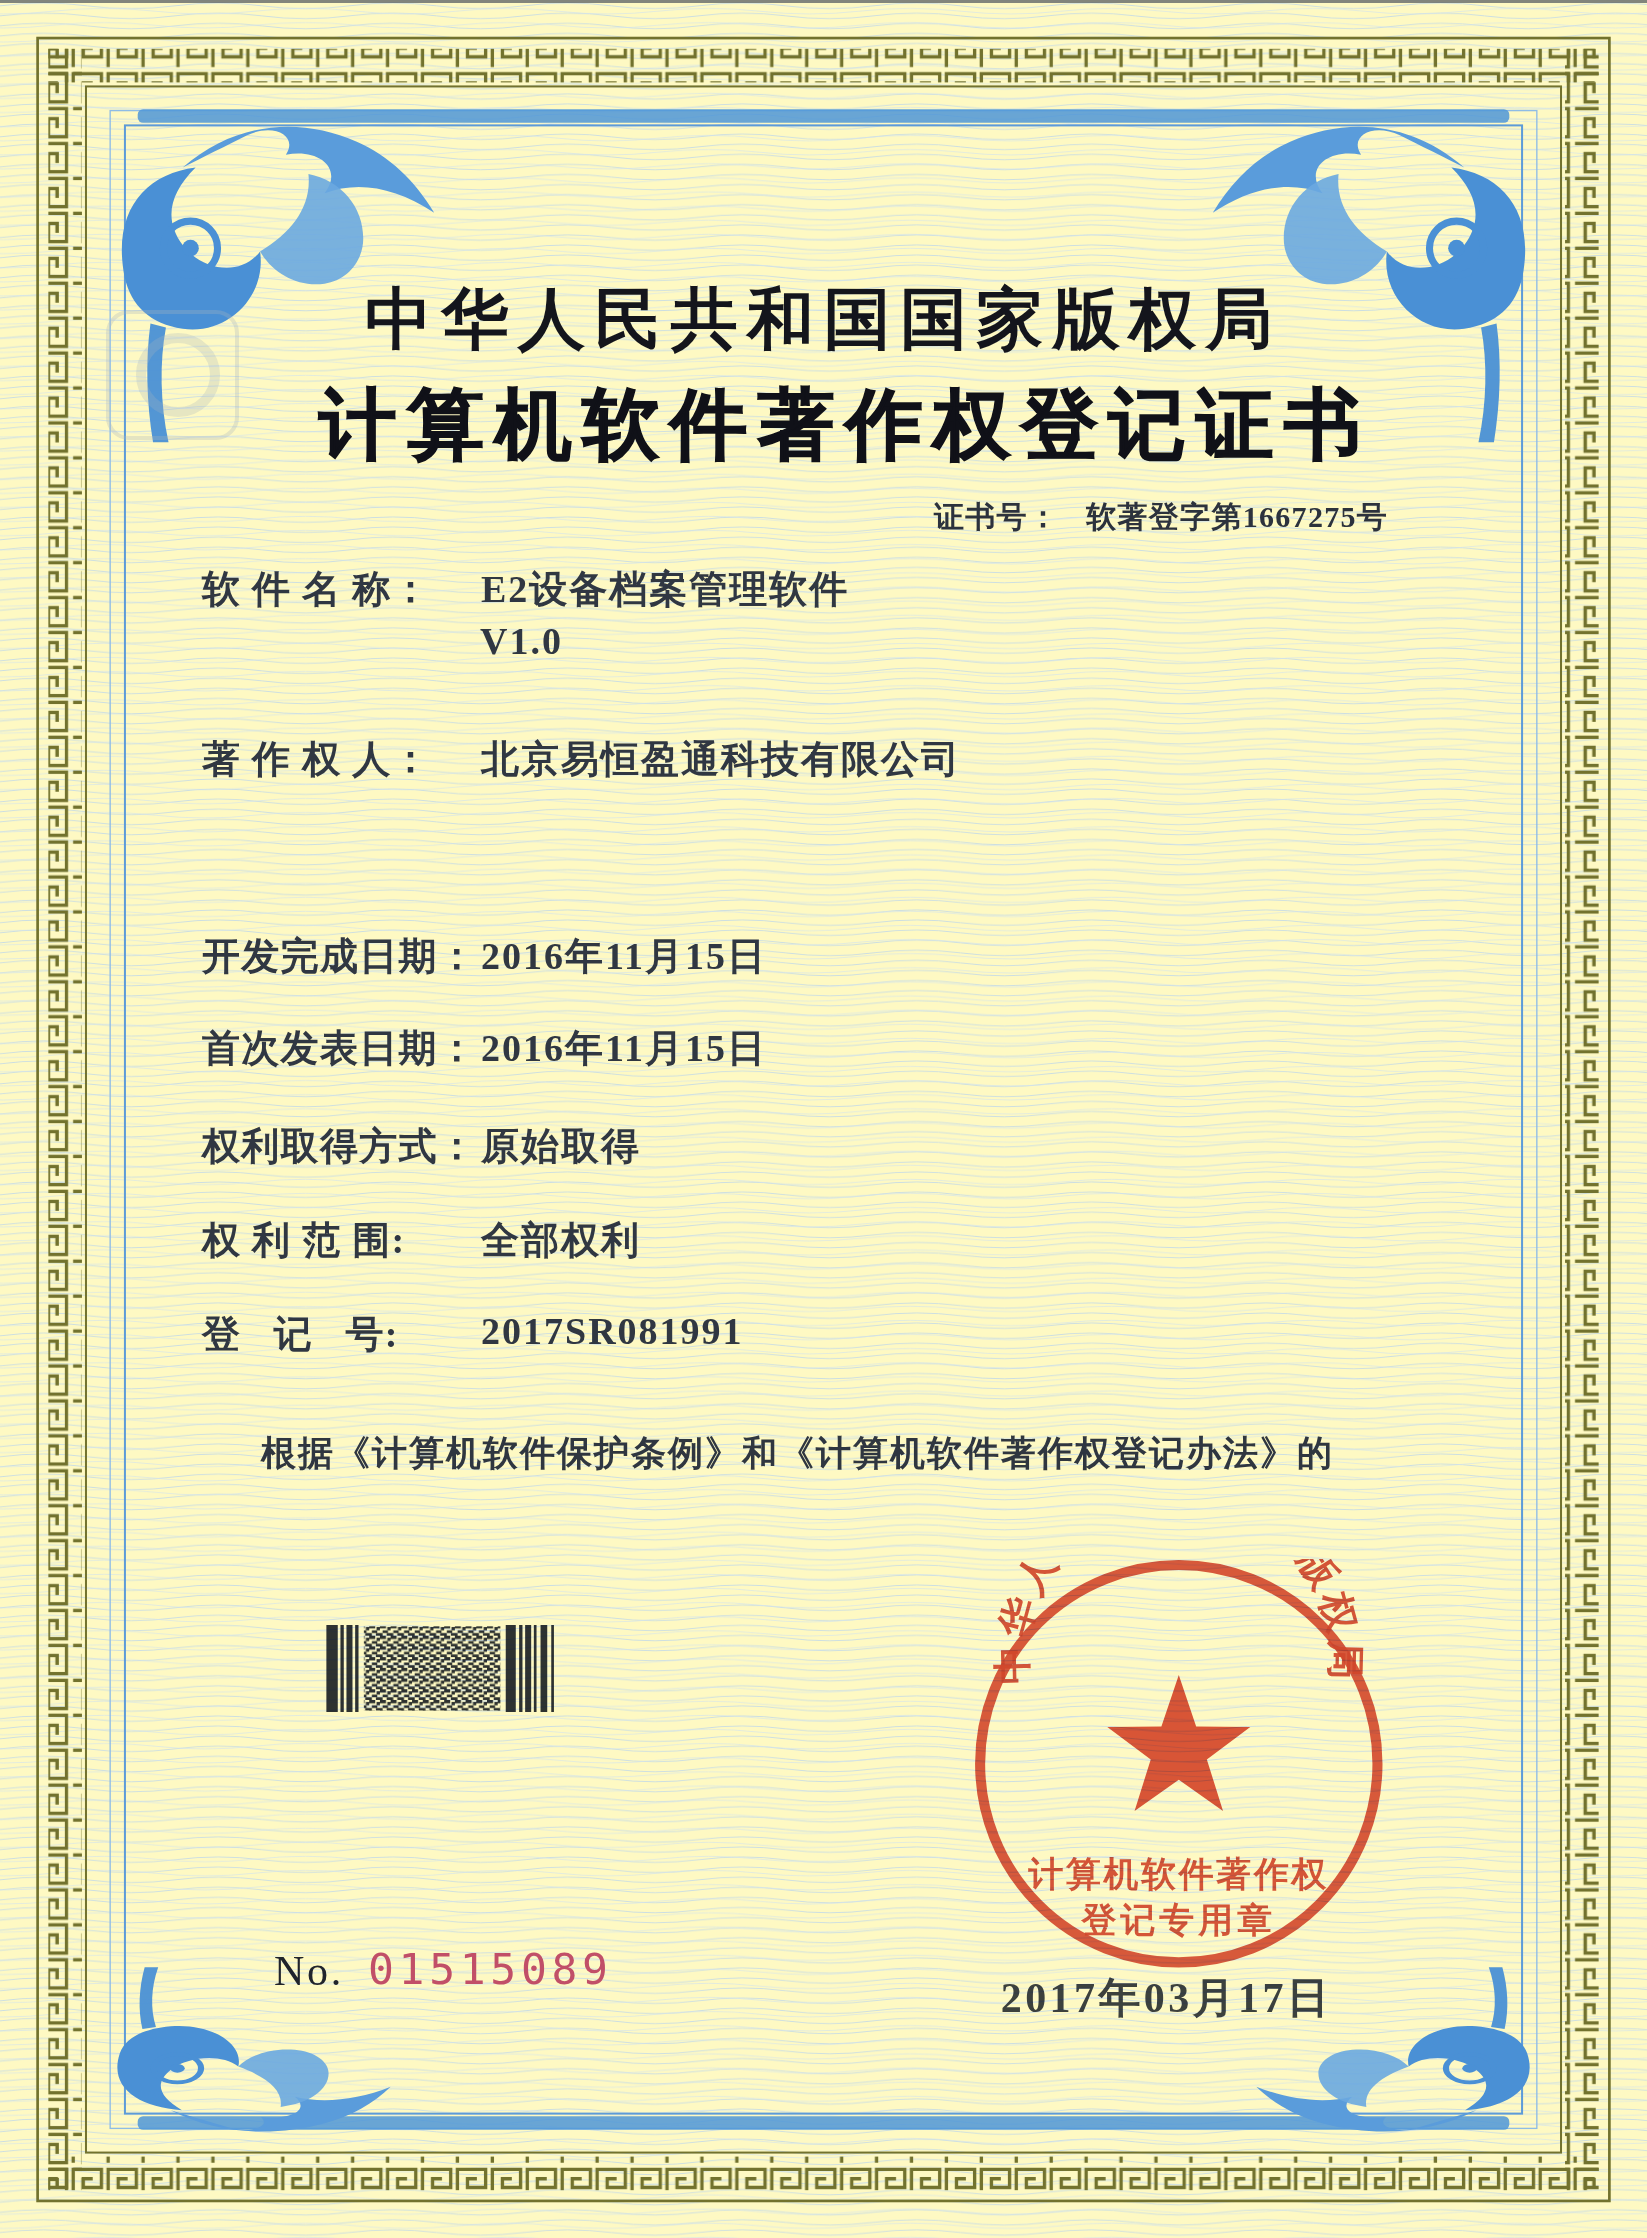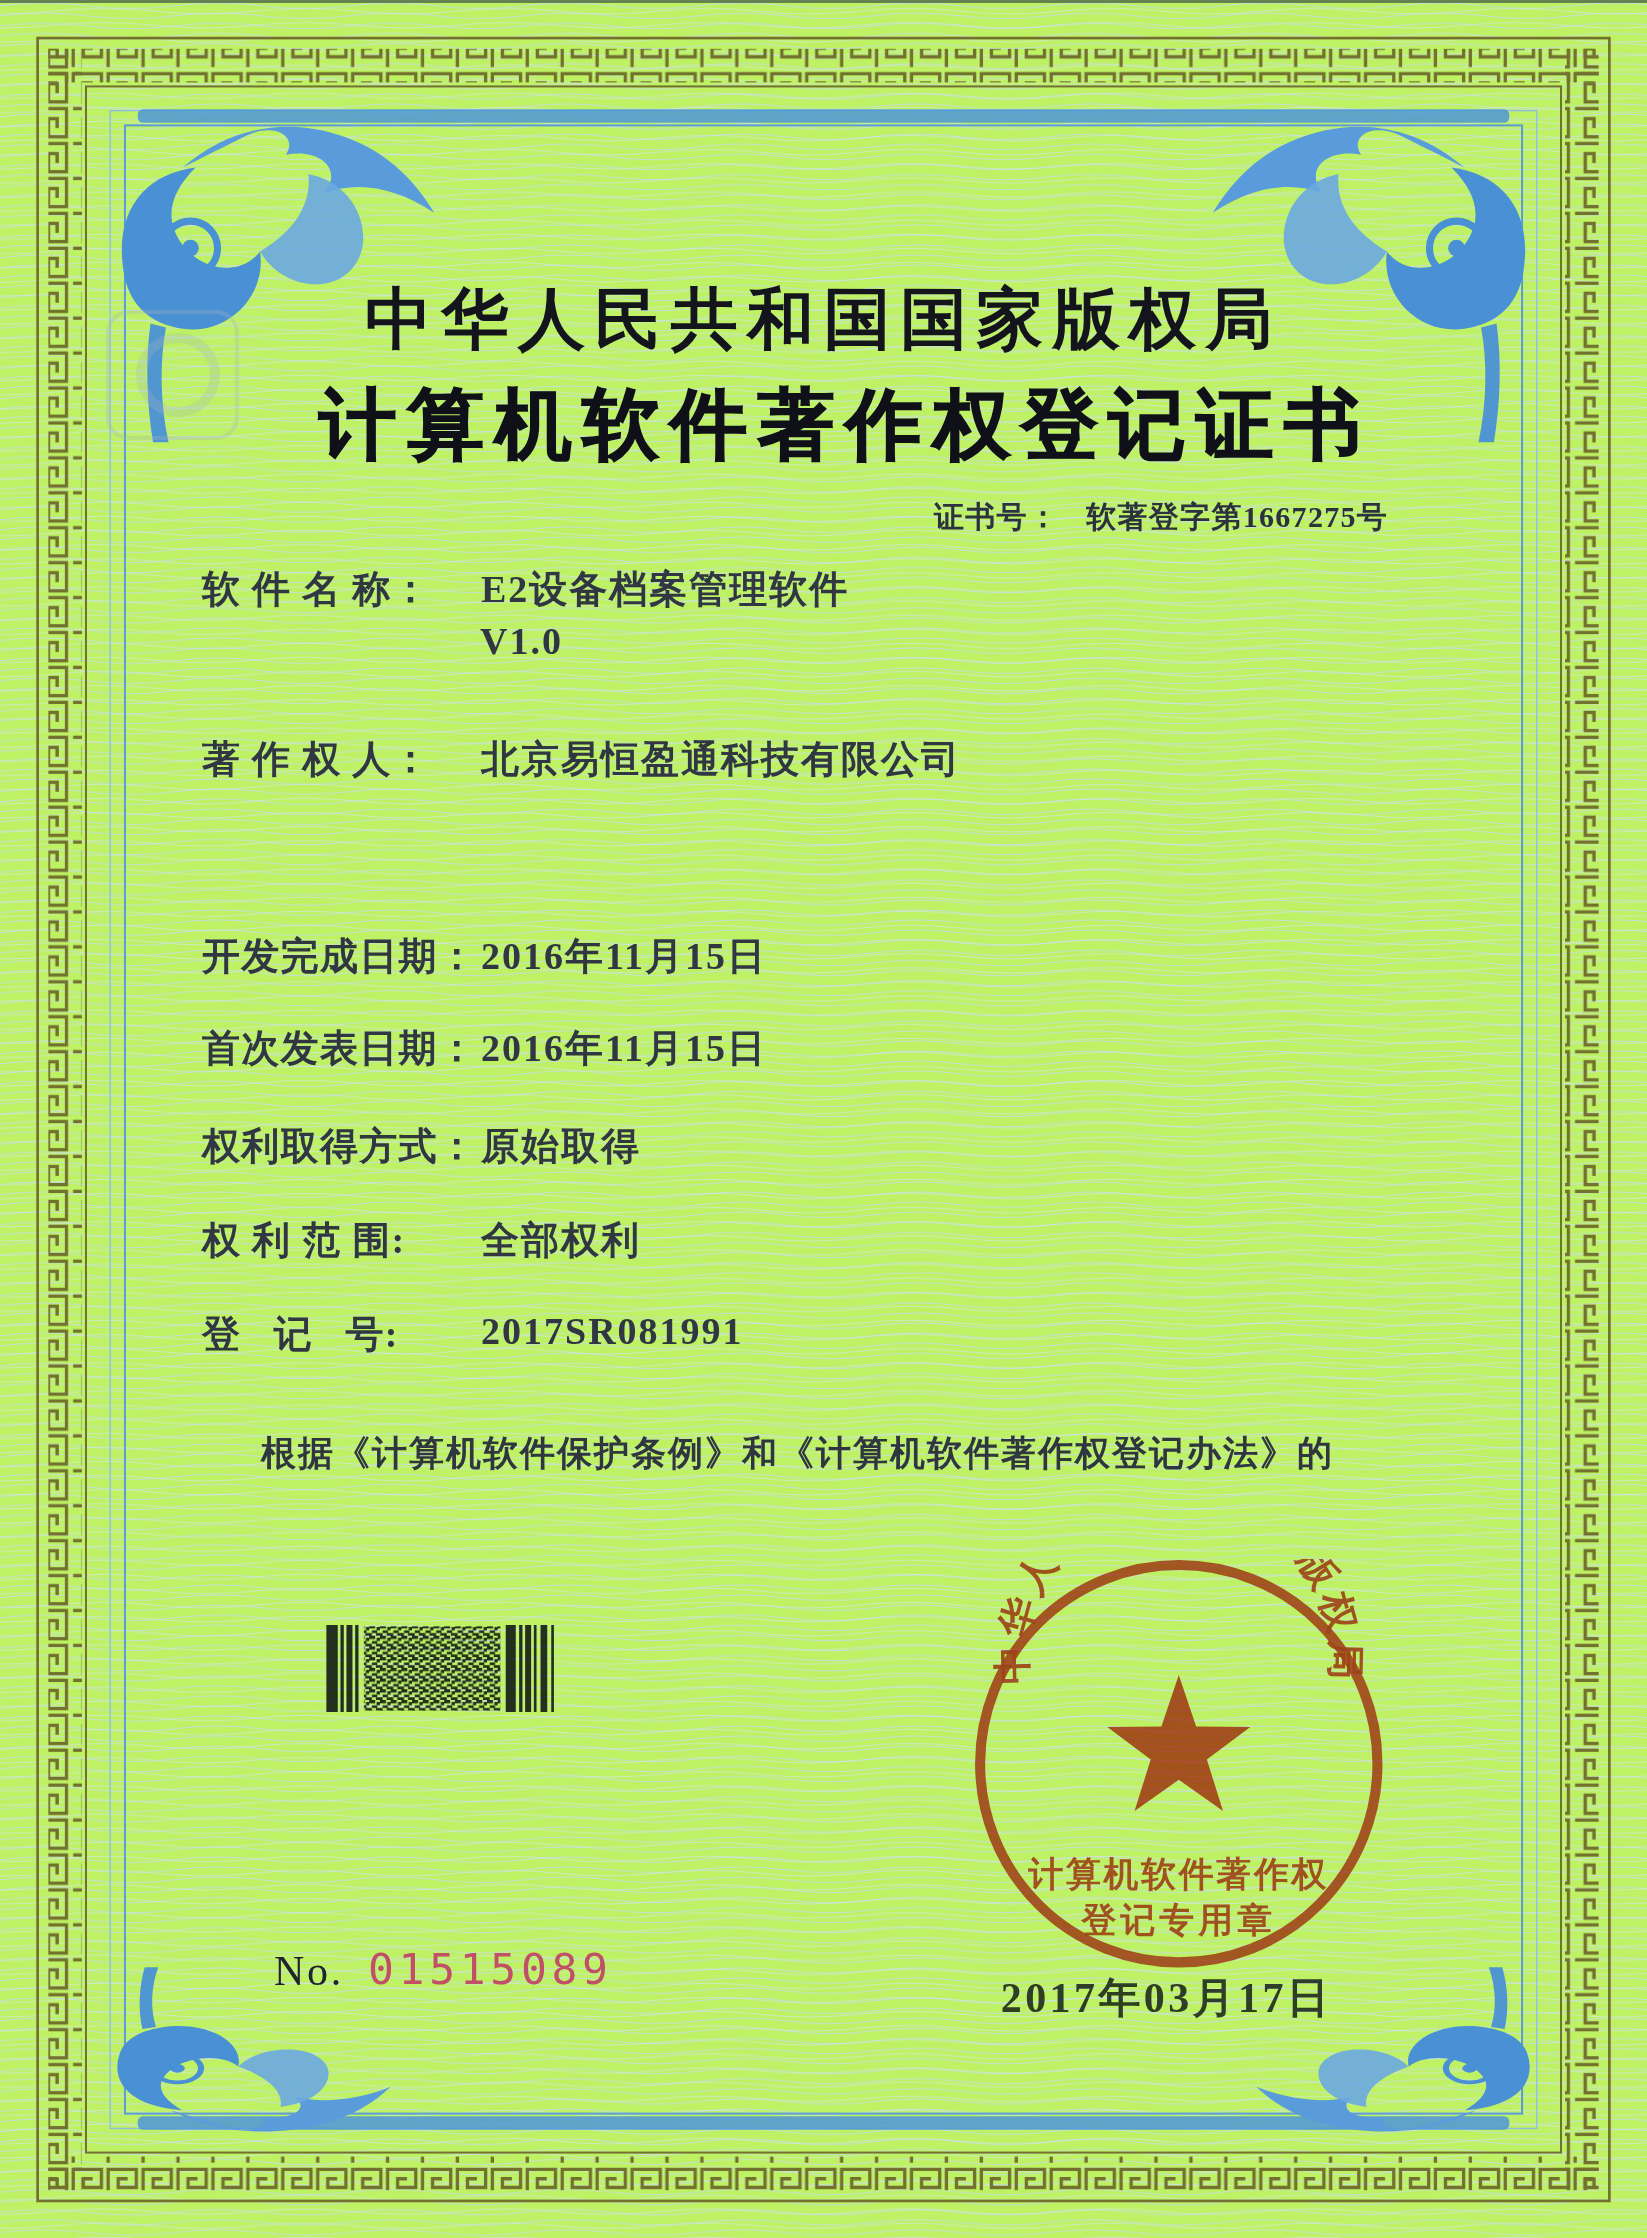--- a/index.html
+++ b/index.html
@@ -1,17 +1,17 @@
 <!DOCTYPE html>
 <html style="font-size:10.7px"><head>
 <meta charset="utf-8">
 <style>
   html,body{margin:0;padding:0;}
   body{width:1647px;height:2239px;background:#eef5f8;font-family:"Liberation Serif","DejaVu Serif",serif;}
-  .page{position:relative;width:1647px;height:2239px;overflow:hidden;background:#bef264;}
+  .page{position:relative;width:1647px;height:2239px;overflow:hidden;background:#fef9c3;}
   .bg-svg,.border-svg,.corner-svg{position:absolute;left:0;top:0;width:1647px;height:2239px;pointer-events:none;}
   .scan-edge{position:absolute;left:0;top:0;width:100%;height:3.4px;background:#1c2742;opacity:.55;}
 
   .title{position:absolute;left:0;top:274px;width:100%;text-align:center;
          font-size:67px;font-weight:bold;color:#14151c;letter-spacing:9.4px;}
   .subtitle{position:absolute;left:0;top:374px;width:100%;text-align:center;
          font-size:77px;font-weight:bold;color:#101118;letter-spacing:10.7px;padding-left:22px;-webkit-text-stroke:1.3px #101118;}
   .certno{position:absolute;left:934px;top:497px;font-size:30px;color:#2c323d;letter-spacing:1.3px;font-weight:bold;}
 
   .row{position:absolute;font-size:38px;color:#303742;font-weight:bold;white-space:pre;text-align:center;}

